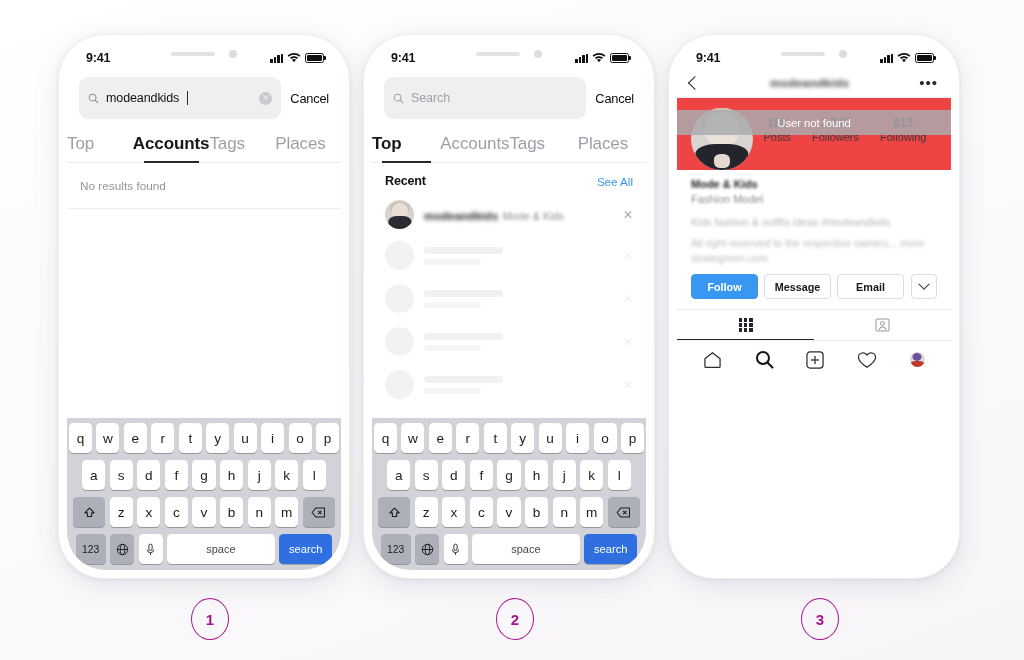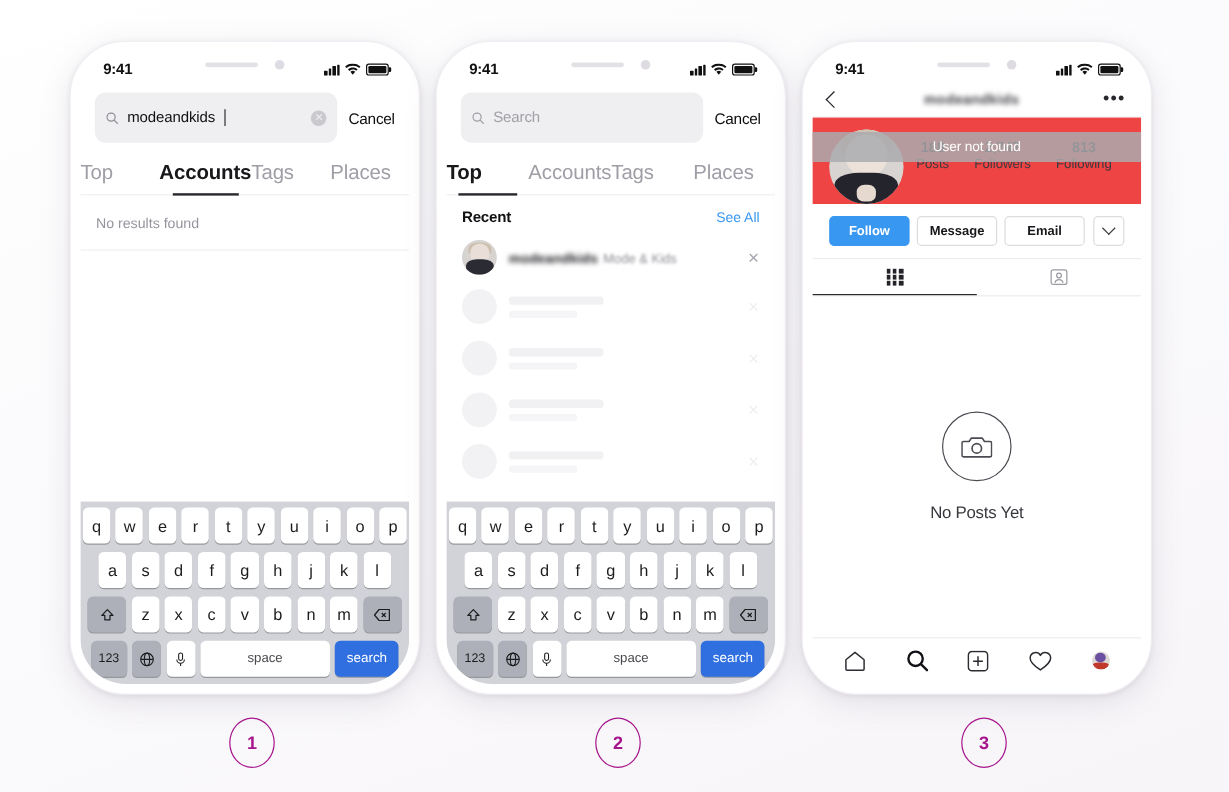--- a/index.html
+++ b/index.html
@@ -510,20 +510,27 @@
             <div class="stat">
               <b>813</b>
               <span>Following</span>
             </div>
           </div>
           <div class="notfound">
             <span>User not found</span>
           </div>
         </div>
 
+        <div class="bio">
+          <div class="bname">Mode &amp; Kids</div>
+          <div class="brole">Fashion Model</div>
+          <div class="bl1">Kids fashion &amp; outfits ideas #modeandkids</div>
+          <div class="bl2">All right reserved to the respective owners... more</div>
+          <div class="bl3">strategreen.com</div>
+        </div>
 
         <div class="actions">
           <div class="btn follow">Follow</div>
           <div class="btn">Message</div>
           <div class="btn">Email</div>
           <div class="btn caret">
               <span class="chev-d"></span>
             </div>
         </div>
 
@@ -543,29 +550,20 @@
           </div>
           <div class="ptab">
             <svg width="15" height="14" viewBox="0 0 16 15">
                 <rect x="1" y="1" width="14" height="13" rx="1.8" fill="none" stroke="#9a9aa2" stroke-width="1.1"></rect>
                 <circle cx="8" cy="6" r="2.1" fill="none" stroke="#9a9aa2" stroke-width="1.1"></circle>
                 <path d="M4.4 12.6a3.7 3.7 0 0 1 7.2 0" fill="none" stroke="#9a9aa2" stroke-width="1.1"></path>
               </svg>
           </div>
         </div>
 
-        <div class="empty">
-          <span class="camcircle">
-            <svg width="26" height="22" viewBox="0 0 28 24">
-                <path d="M2 7.5h5l2-3h10l2 3h5a1.5 1.5 0 0 1 1.5 1.5v11A1.5 1.5 0 0 1 26 21.5H2A1.5 1.5 0 0 1 .5 20V9A1.5 1.5 0 0 1 2 7.5z" fill="none" stroke="#4b4b52" stroke-width="1.5" stroke-linejoin="round"></path>
-                <circle cx="14" cy="13.8" r="4.3" fill="none" stroke="#4b4b52" stroke-width="1.5"></circle>
-              </svg>
-          </span>
-          <span class="noposts">No Posts Yet</span>
-        </div>
 
         <div class="tabbar">
           <svg width="19" height="18" viewBox="0 0 20 19">
               <path d="M2 8.2 10 1.8l8 6.4v8.2a1 1 0 0 1-1 1H3a1 1 0 0 1-1-1z" fill="none" stroke="#2b2b31" stroke-width="1.3" stroke-linejoin="round"></path>
             </svg>
           <svg width="19" height="19" viewBox="0 0 20 20">
               <circle cx="8.4" cy="8.4" r="6.3" fill="none" stroke="#121216" stroke-width="2.1"></circle>
               <line x1="13.1" y1="13.1" x2="18.4" y2="18.4" stroke="#121216" stroke-width="2.1" stroke-linecap="round"></line>
             </svg>
           <svg width="18" height="18" viewBox="0 0 19 19">

